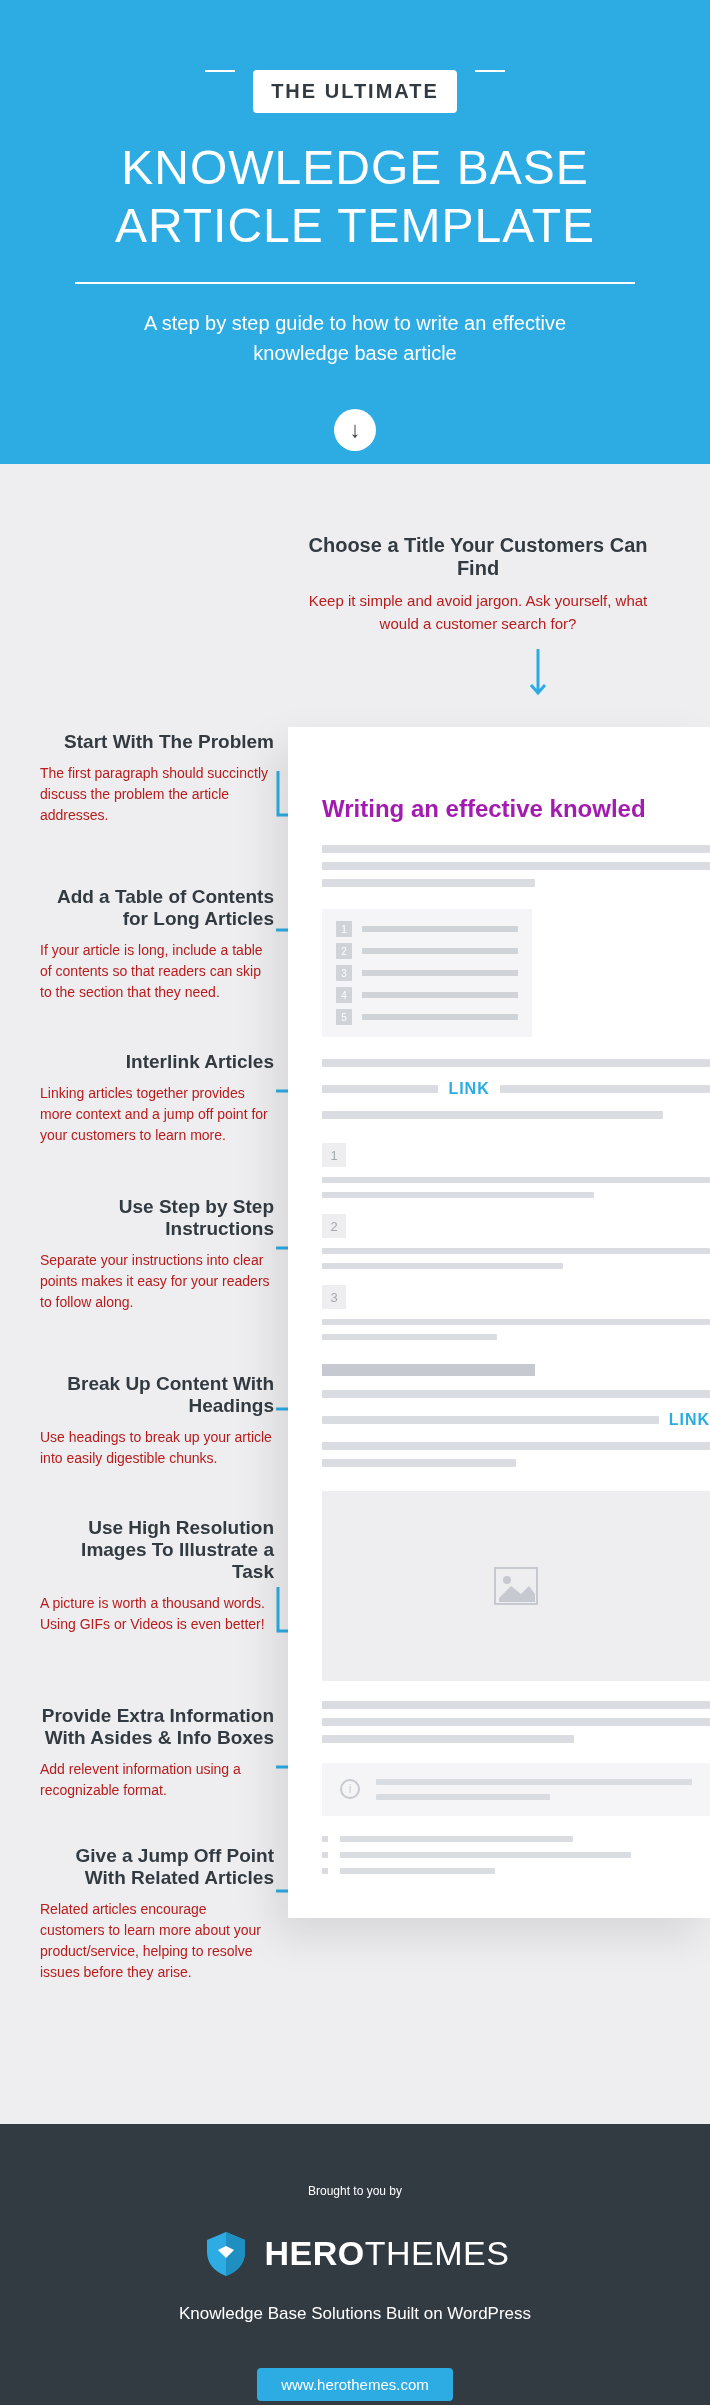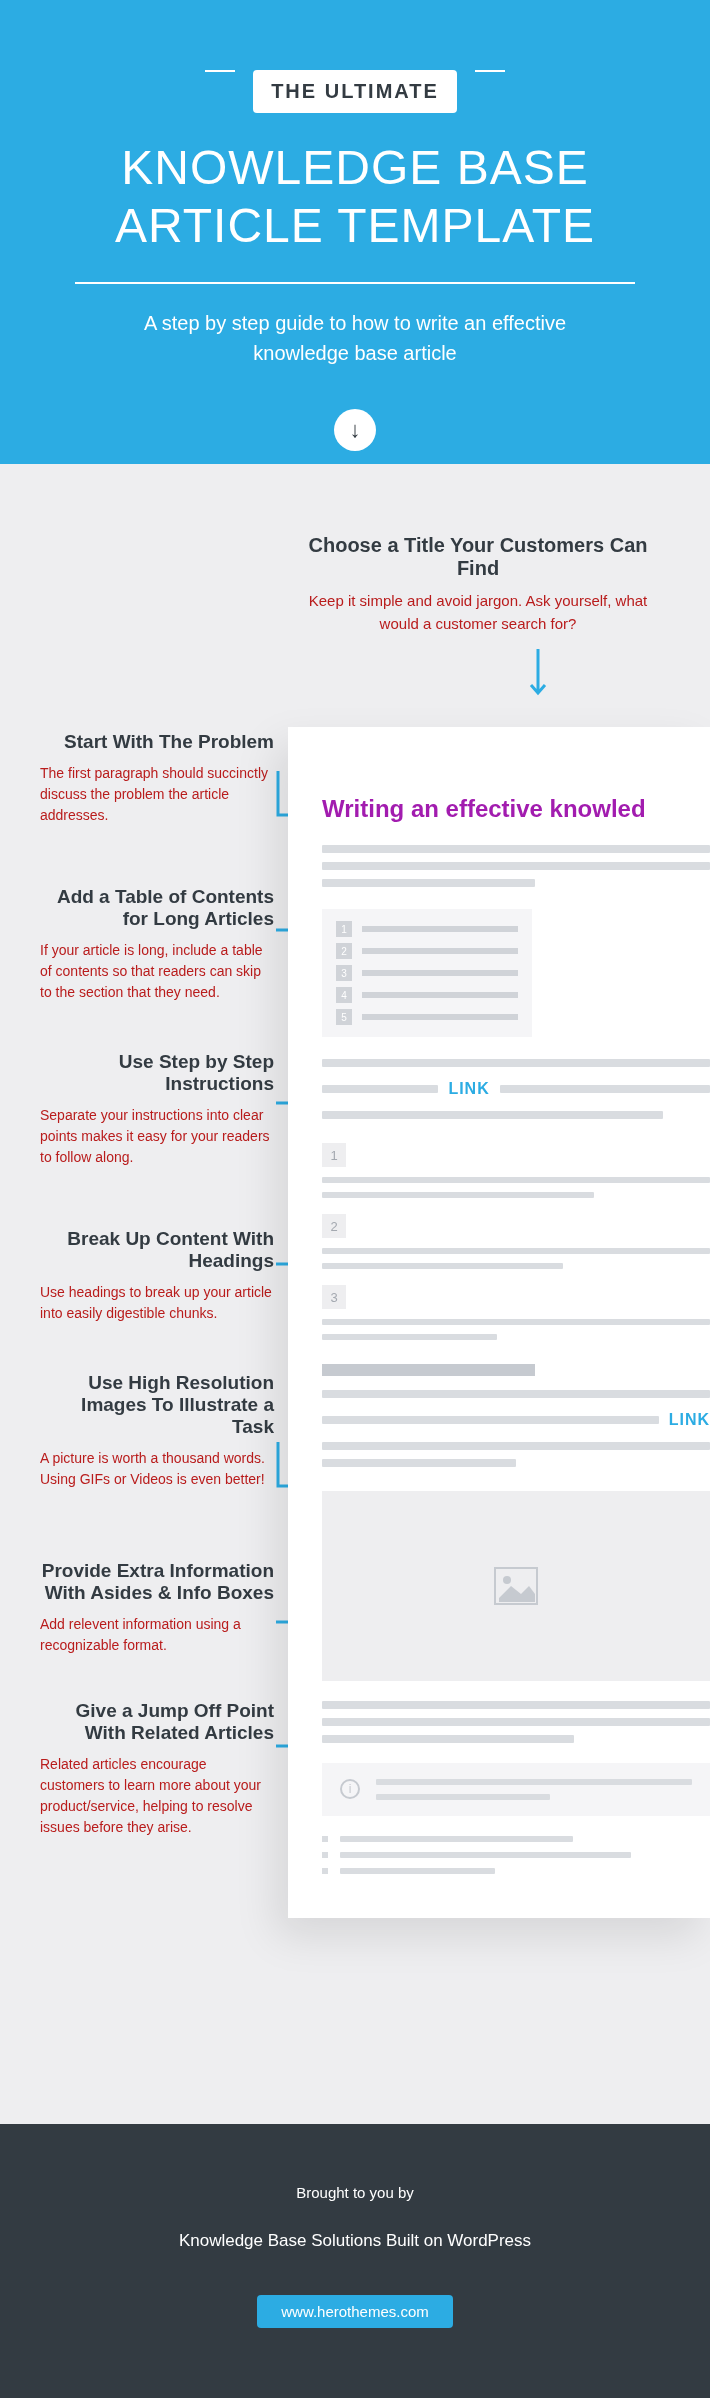--- a/index.html
+++ b/index.html
@@ -36,21 +36,21 @@
 .stepnum { width: 24px; height: 24px; background: #eeeef0; color: #a4a9b0; font-size: 13px; display: flex; align-items: center; justify-content: center; margin-bottom: 10px; }
 .section-block { margin: 24px 0; }
 .imgbox { background: #eeeef0; width: 100%; height: 190px; margin: 20px 0; display: flex; align-items: center; justify-content: center; color: #c6cad0; }
 .infobox { background: #f5f5f7; padding: 16px 18px; margin: 20px 0; display: flex; gap: 16px; align-items: flex-start; }
 .info-icon { width: 20px; height: 20px; border: 2px solid #c6cad0; border-radius: 50%; display: flex; align-items: center; justify-content: center; color: #c6cad0; font-size: 12px; flex-shrink: 0; }
 .info-lines { flex: 1; }
 .bullet-row { display: flex; align-items: center; gap: 12px; margin-bottom: 10px; }
 .bullet { width: 6px; height: 6px; background: #d9dce0; }
 .top-arrow-down { text-align: center; margin: 12px 0 18px 0; margin-left: 120px; }
 .footer { background: #333b42; color: #fff; text-align: center; padding: 60px 40px 70px; }
-.footer .bty { font-size: 15px; margin-bottom: 30px; }
+.footer .bty { font-size: 12px; margin-bottom: 30px; }
 .footer .logo-row { display: flex; align-items: center; justify-content: center; gap: 14px; margin-bottom: 26px; }
 .footer .logo-text { font-size: 34px; letter-spacing: 0.5px; }
 .footer .logo-text b { font-weight: 800; }
 .footer .tagline { font-size: 17px; margin-bottom: 44px; }
 .footer .url-badge { background: #2cace3; color: #fff; padding: 8px 24px; border-radius: 4px; display: inline-block; font-size: 15px; }
 .arrow-right { stroke: #2cace3; fill: none; stroke-width: 3; }
 </style>
 </head>
 <body>
 
@@ -93,20 +93,27 @@
       </div>
 
       <div class="step" style="margin-bottom:48px">
         <div class="step-title">Add a Table of Contents for Long Articles</div>
         <div class="step-desc">If your article is long, include a table of contents so that readers can skip to the section that they need.</div>
         <svg width="44" height="24" style="position:absolute;right:-44px;top:32px">
             <path class="arrow-right" d="M2 12 H36 M30 6 L38 12 L30 18"></path>
           </svg>
       </div>
 
+      <div class="step" style="margin-bottom:50px">
+        <div class="step-title">Interlink Articles</div>
+        <div class="step-desc">Linking articles together provides more context and a jump off point for your customers to learn more.</div>
+        <svg width="44" height="24" style="position:absolute;right:-44px;top:28px">
+            <path class="arrow-right" d="M2 12 H36 M30 6 L38 12 L30 18"></path>
+          </svg>
+      </div>
 
       <div class="step" style="margin-bottom:60px">
         <div class="step-title">Use Step by Step Instructions</div>
         <div class="step-desc">Separate your instructions into clear points makes it easy for your readers to follow along.</div>
         <svg width="44" height="24" style="position:absolute;right:-44px;top:40px">
             <path class="arrow-right" d="M2 12 H36 M30 6 L38 12 L30 18"></path>
           </svg>
       </div>
 
       <div class="step" style="margin-bottom:48px">
@@ -237,15 +244,23 @@
             <div class="bullet"></div>
             <div class="line thin" style="width:40%;margin:0"></div>
           </div>
       </div>
     </div>
   </div>
 </div>
 
 <div class="footer">
   <div class="bty">Brought to you by</div>
+  <div class="logo-row">
+    <svg width="50" height="50">
+      <path d="M25 4 L44 12 V24 C44 36 36 44 25 48 C14 44 6 36 6 24 V12 Z" fill="#2cace3"></path>
+      <path d="M25 4 L44 12 V24 C44 36 36 44 25 48 V4 Z" fill="#1e8fc0"></path>
+      <path d="M25 18 L33 22 L25 30 L17 22 Z" fill="#fff"></path>
+    </svg>
+    <div class="logo-text"><b>HERO</b><span style="font-weight:300">THEMES</span></div>
+  </div>
   <div class="tagline">Knowledge Base Solutions Built on WordPress</div>
   <a class="url-badge">www.herothemes.com</a>
 </div>
 
 </body></html>

